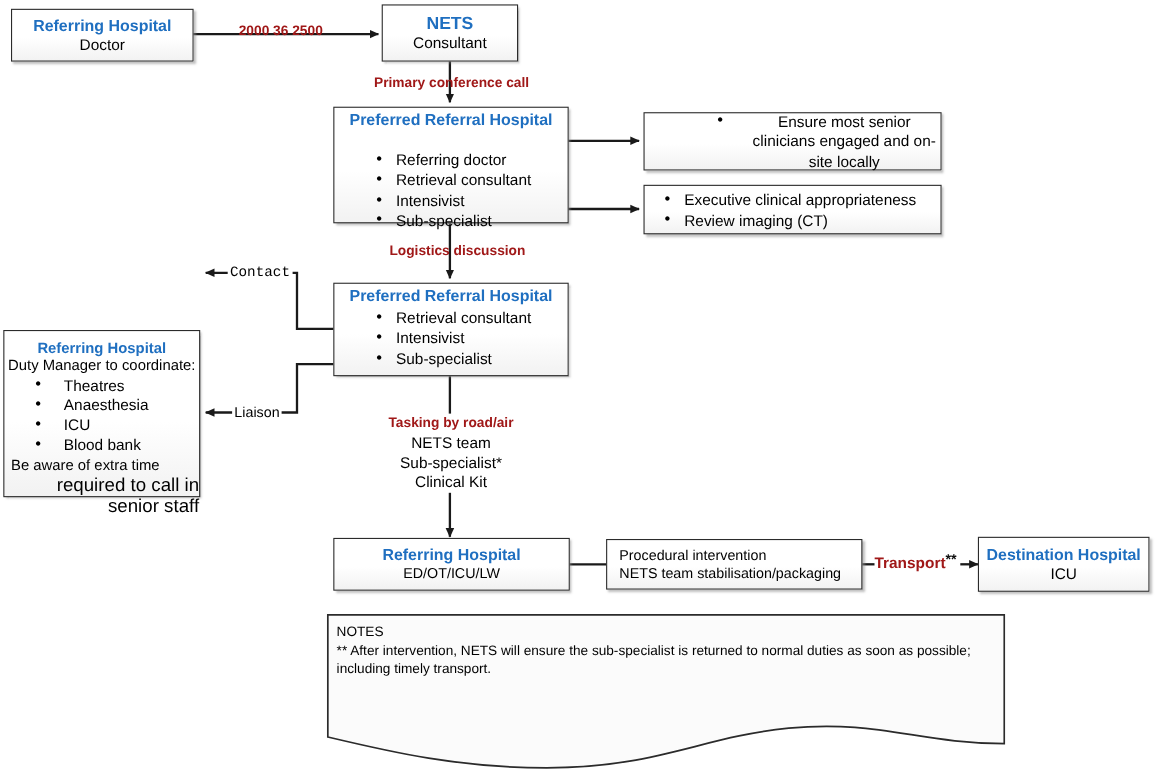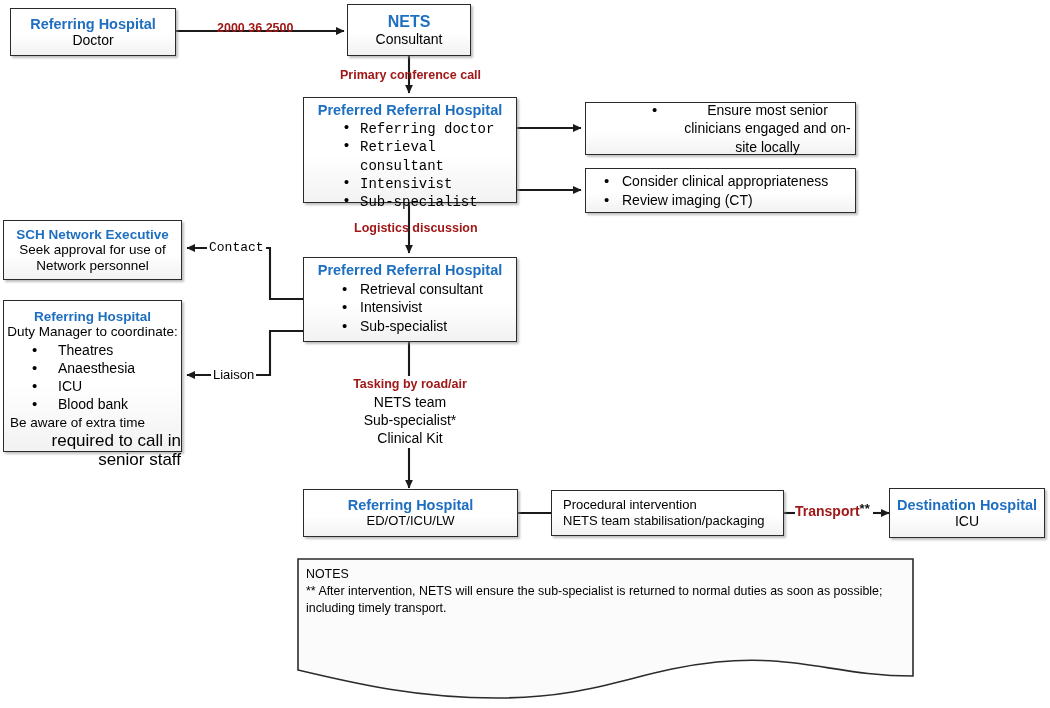--- a/index.html
+++ b/index.html
@@ -137,46 +137,41 @@
     <div class="sub">Doctor</div>
   </div>
 
   <div class="box" style="left:347px;top:4px;width:124px;height:52px;">
     <div class="title" style="font-size:16px;">NETS</div>
     <div class="sub">Consultant</div>
   </div>
 
   <div class="box" style="left:303px;top:97px;width:214px;height:106px;justify-content:flex-start;padding-top:4px;">
     <div class="title">Preferred Referral Hospital</div>
-    <ul class="bl" style="margin-left:36px;margin-top:2px;font-family:Liberation Mono, monospace;">
+    <ul class="bl" style="margin-left:36px;margin-top:18px;">
       <li>Referring doctor</li>
       <li>Retrieval consultant</li>
       <li>Intensivist</li>
       <li>Sub-specialist</li>
     </ul>
   </div>
 
   <div class="box" style="left:585px;top:102px;width:271px;height:53px;padding-left:48px;">
     <ul class="bl" style="margin-left:16px;">
       <li style="padding-left:30px;text-align:center;">Ensure most senior clinicians engaged and on-site locally</li>
     </ul>
   </div>
 
   <div class="box" style="left:585px;top:168px;width:271px;height:45px;">
     <ul class="bl" style="margin-left:16px;">
-      <li>Consider clinical appropriateness</li>
+      <li>Executive clinical appropriateness</li>
       <li>Review imaging (CT)</li>
     </ul>
   </div>
 
-  <div class="box" style="left:3px;top:220px;width:179px;height:60px;">
-    <div class="title" style="font-size:13.5px;">SCH Network Executive</div>
-    <div class="sub" style="font-size:13.5px;">Seek approval for use of</div>
-    <div class="sub" style="font-size:13.5px;">Network personnel</div>
-  </div>
 
   <div class="box" style="left:3px;top:300px;width:179px;height:152px;justify-content:flex-start;padding-top:8px;">
     <div class="title" style="font-size:13.5px;">Referring Hospital</div>
     <div class="sub" style="font-size:13.5px;">Duty Manager to coordinate:</div>
     <ul class="bl" style="margin-left:26px;margin-top:1px;">
       <li style="padding-left:28px;">Theatres</li>
       <li style="padding-left:28px;">Anaesthesia</li>
       <li style="padding-left:28px;">ICU</li>
       <li style="padding-left:28px;">Blood bank</li>
     </ul>

